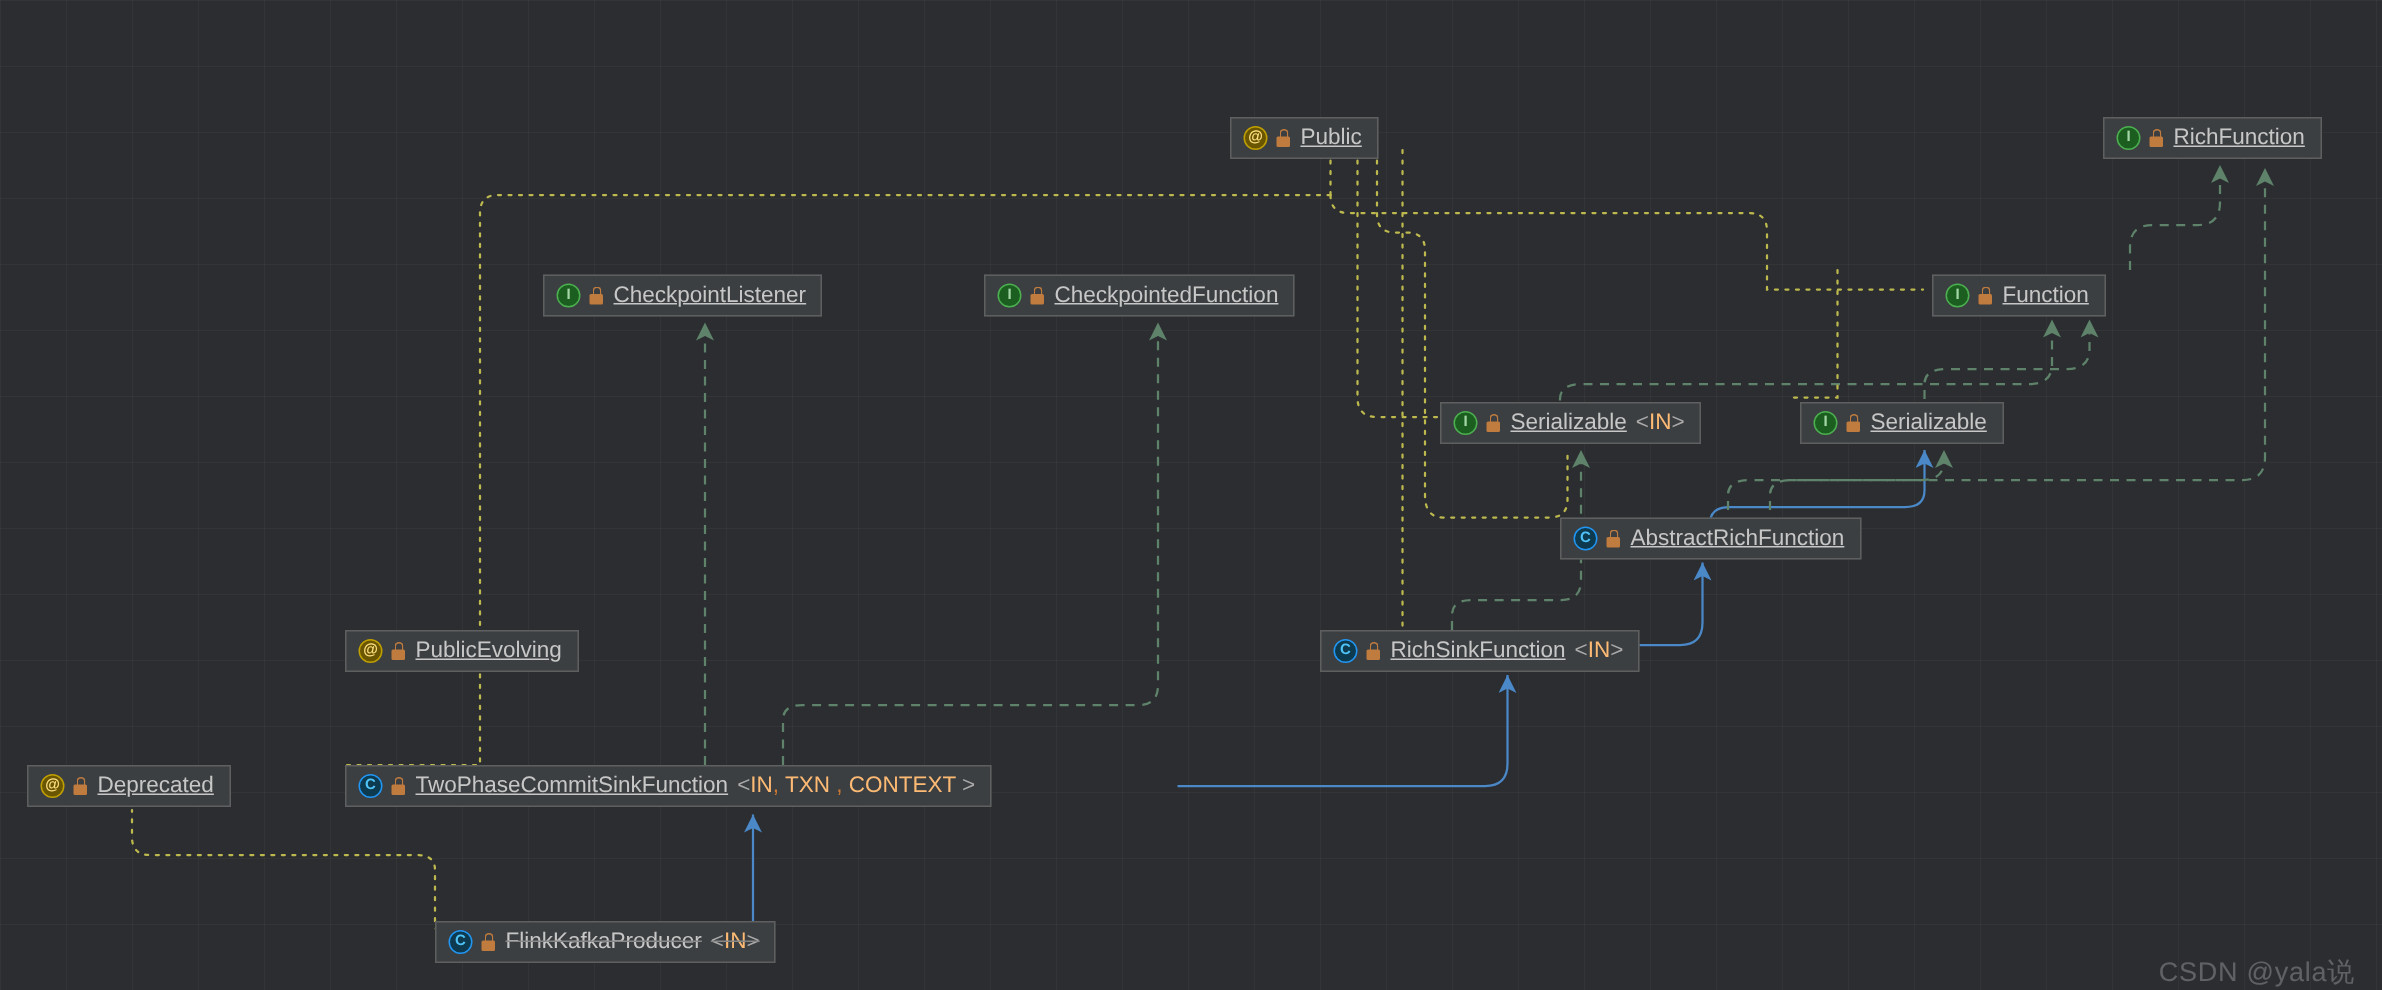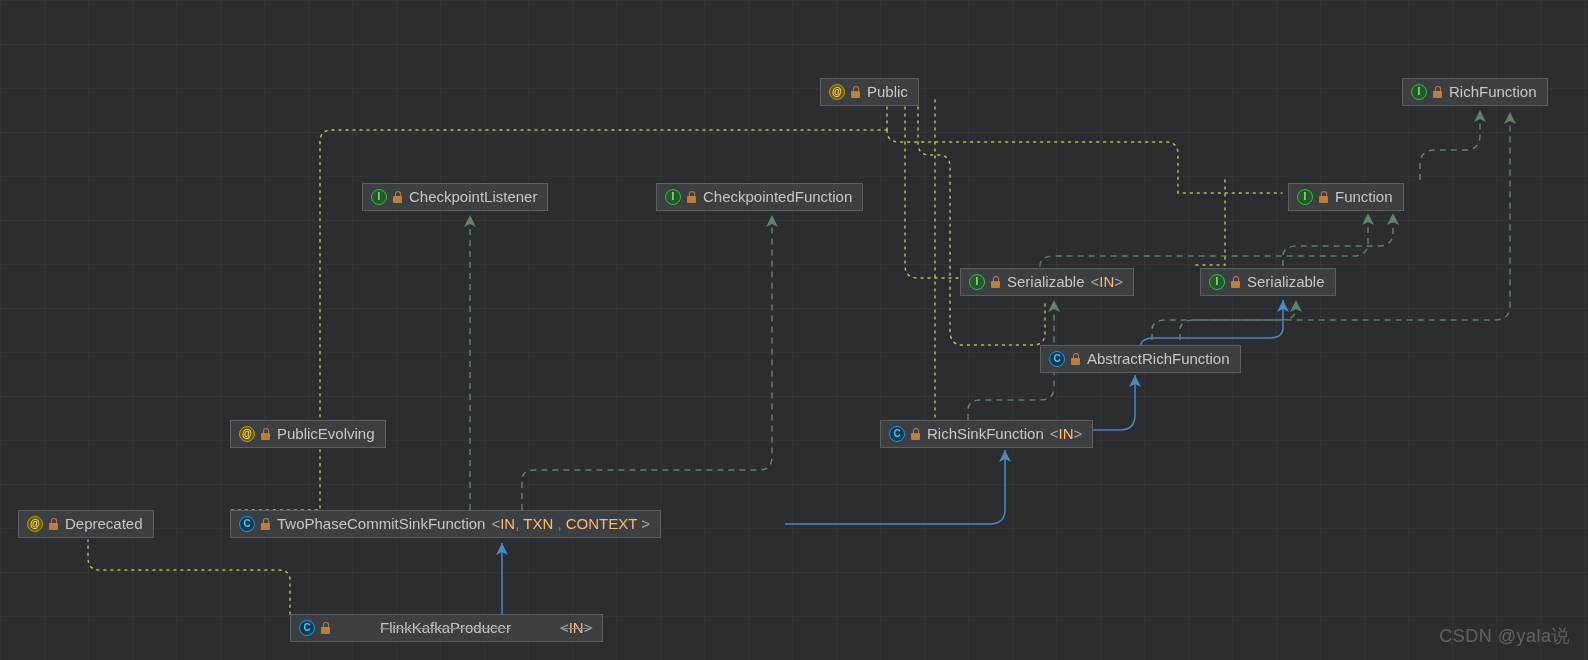--- a/index.html
+++ b/index.html
@@ -44,33 +44,33 @@
   }
   .lock::before {
     content: ""; position: absolute; left: 2px; top: 0;
     width: 4px; height: 5px; border: 1px solid #c07c3f; border-bottom: none;
     border-radius: 3px 3px 0 0;
   }
   .lock::after {
     content: ""; position: absolute; left: 0; top: 5px;
     width: 9px; height: 7px; background: #c07c3f; border-radius: 1px;
   }
-  .name { color: #c7c7c7; }
+  .name { color: #c7c7c7; text-decoration: underline; }
   .gen { color: #aaaaaa; }
   .gen .p { color: #fdba74; }
   .gen .c { color: #cc7832; }
-  .strike { text-decoration: line-through; text-decoration-color: #888; margin-left: 43px; }
+  .strike { text-decoration: line-through; text-decoration-color: #888; }
   svg.edges { position: absolute; inset: 0; width: 1588px; height: 660px; z-index: 2; }
   .e-green { stroke: #5f826b; stroke-width: 1.5; fill: none; stroke-dasharray: 6 5; }
   .e-blue  { stroke: #4a88c7; stroke-width: 1.5; fill: none; }
   .e-yel   { stroke: #bdb94e; stroke-width: 1.5; fill: none; stroke-dasharray: 2 5; stroke-linecap: round; }
   .arrow-g { fill: #5f826b; }
   .arrow-b { fill: #4a88c7; }
   .watermark {
-    position: absolute; right: 18px; bottom: 12px;
+    position: absolute; right: 18px; bottom: 0;
     color: rgba(255,255,255,0.25); font-size: 18px; letter-spacing: 0.5px;
     z-index: 5;
   }
 </style>
 </head>
 <body>
 
 <div class="grid"></div>
 
 <svg class="edges">

